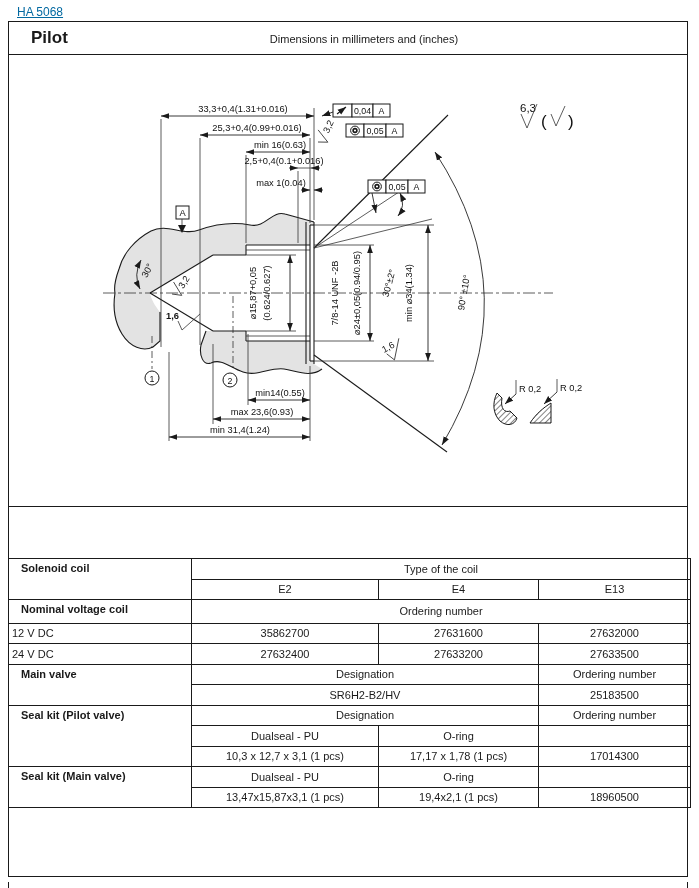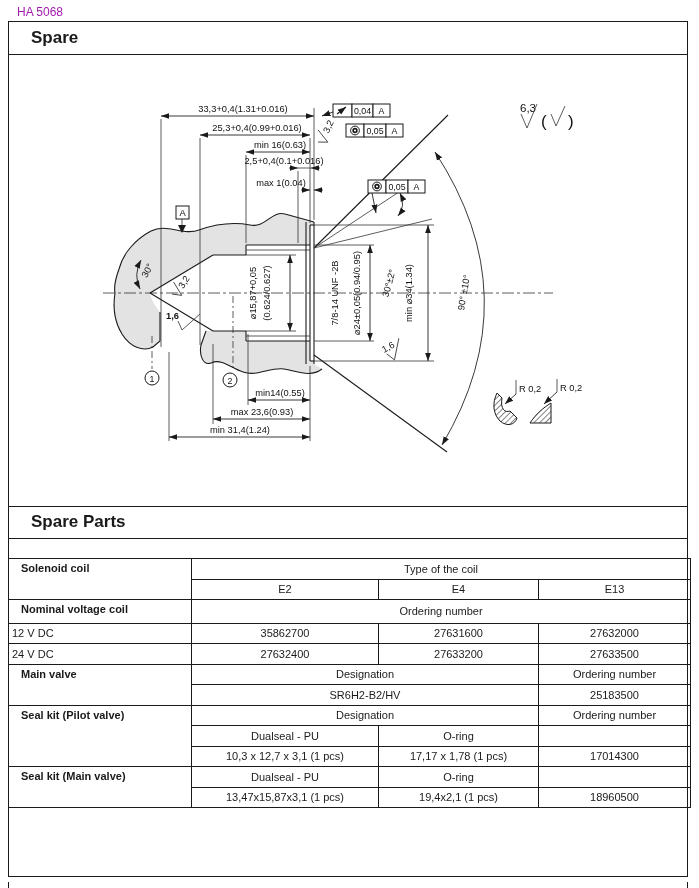--- a/index.html
+++ b/index.html
@@ -1,17 +1,17 @@
 <!DOCTYPE html>
 <html><head>
 <meta charset="utf-8">
 <style>
   html,body{margin:0;padding:0;background:#ffffff;}
   body{width:699px;height:888px;position:relative;font-family:"Liberation Sans",sans-serif;color:#1a1a1a;}
-  .doc-number{position:absolute;left:17px;top:5px;font-size:12px;color:#a21caf;}
+  .doc-number{position:absolute;left:17px;top:5px;font-size:12px;color:#0369a1;text-decoration:underline;}
   .frame{position:absolute;left:8px;top:21px;width:680px;height:856px;border:1.6px solid #1a1a1a;box-sizing:border-box;}
   .titlebar{position:absolute;left:0;top:0;width:100%;height:33px;border-bottom:1.6px solid #1a1a1a;box-sizing:border-box;}
   .titlebar .title{position:absolute;left:22px;top:6px;font-size:17px;font-weight:bold;}
   .titlebar .subtitle{position:absolute;left:190px;top:11px;width:330px;text-align:center;font-size:11px;}
   .drawing{position:absolute;left:0;top:33px;width:100%;height:452px;border-bottom:1.6px solid #1a1a1a;box-sizing:border-box;overflow:hidden;}
   .sparebar{position:absolute;left:0;top:485px;width:100%;height:32px;border-bottom:1.6px solid #1a1a1a;box-sizing:border-box;}
   .sparebar .title{position:absolute;left:22px;top:5px;font-size:17px;font-weight:bold;}
   .bottomsec{position:absolute;left:0;top:517px;width:100%;height:337px;}
   table.parts{position:absolute;left:-1px;top:19px;width:680px;border-collapse:collapse;table-layout:fixed;font-size:11px;}
   table.parts td{border:1.2px solid #1a1a1a;height:19.5px;text-align:center;vertical-align:middle;padding:0 3px;overflow:hidden;white-space:nowrap;}
@@ -31,21 +31,22 @@
   .fr{fill:#fff;stroke:#1a1a1a;stroke-width:1;}
 </style>
 </head>
 <body>
 
 <div class="doc-number">HA 5068</div>
 
 <div class="frame">
 
   <div class="titlebar">
-    <div class="title">Spare</div>
+    <div class="title">Pilot</div>
+    <div class="subtitle">Dimensions in millimeters and (inches)</div>
   </div>
 
   <div class="drawing">
   <svg width="680" height="452" viewBox="9 55 680 452">
     <defs>
       <marker id="ma" markerWidth="9" markerHeight="7" refX="8.4" refY="3.5" orient="auto-start-reverse" markerUnits="userSpaceOnUse">
         <path d="M0,0.5 L8.5,3.5 L0,6.5 Z" fill="#1a1a1a"></path>
       </marker>
       <pattern id="hatch" width="4" height="4" patternTransform="rotate(45)" patternUnits="userSpaceOnUse">
         <line x1="0" y1="0" x2="0" y2="4" stroke="#1a1a1a" stroke-width="1.1"></line>
@@ -260,23 +261,20 @@
     </g>
     <g>
       <path d="M530,423 L551,423 L551,403 C543,408 536,414 530,423 Z" fill="url(#hatch)" stroke="#1a1a1a" stroke-width="1"></path>
       <line class="thin" x1="557" y1="379" x2="557" y2="392"></line>
       <line class="dim" x1="557" y1="392" x2="544" y2="404" marker-end="url(#ma)"></line>
       <text class="dt" x="560" y="391">R 0,2</text>
     </g>
   </svg>
   </div>
 
-  <div class="sparebar">
-    <div class="title">Spare Parts</div>
-  </div>
 
   <div class="bottomsec">
     <table class="parts">
       <colgroup>
           <col style="width:183px">
           <col style="width:187px">
           <col style="width:160px">
           <col style="width:152px">
         </colgroup>
       <tbody>

